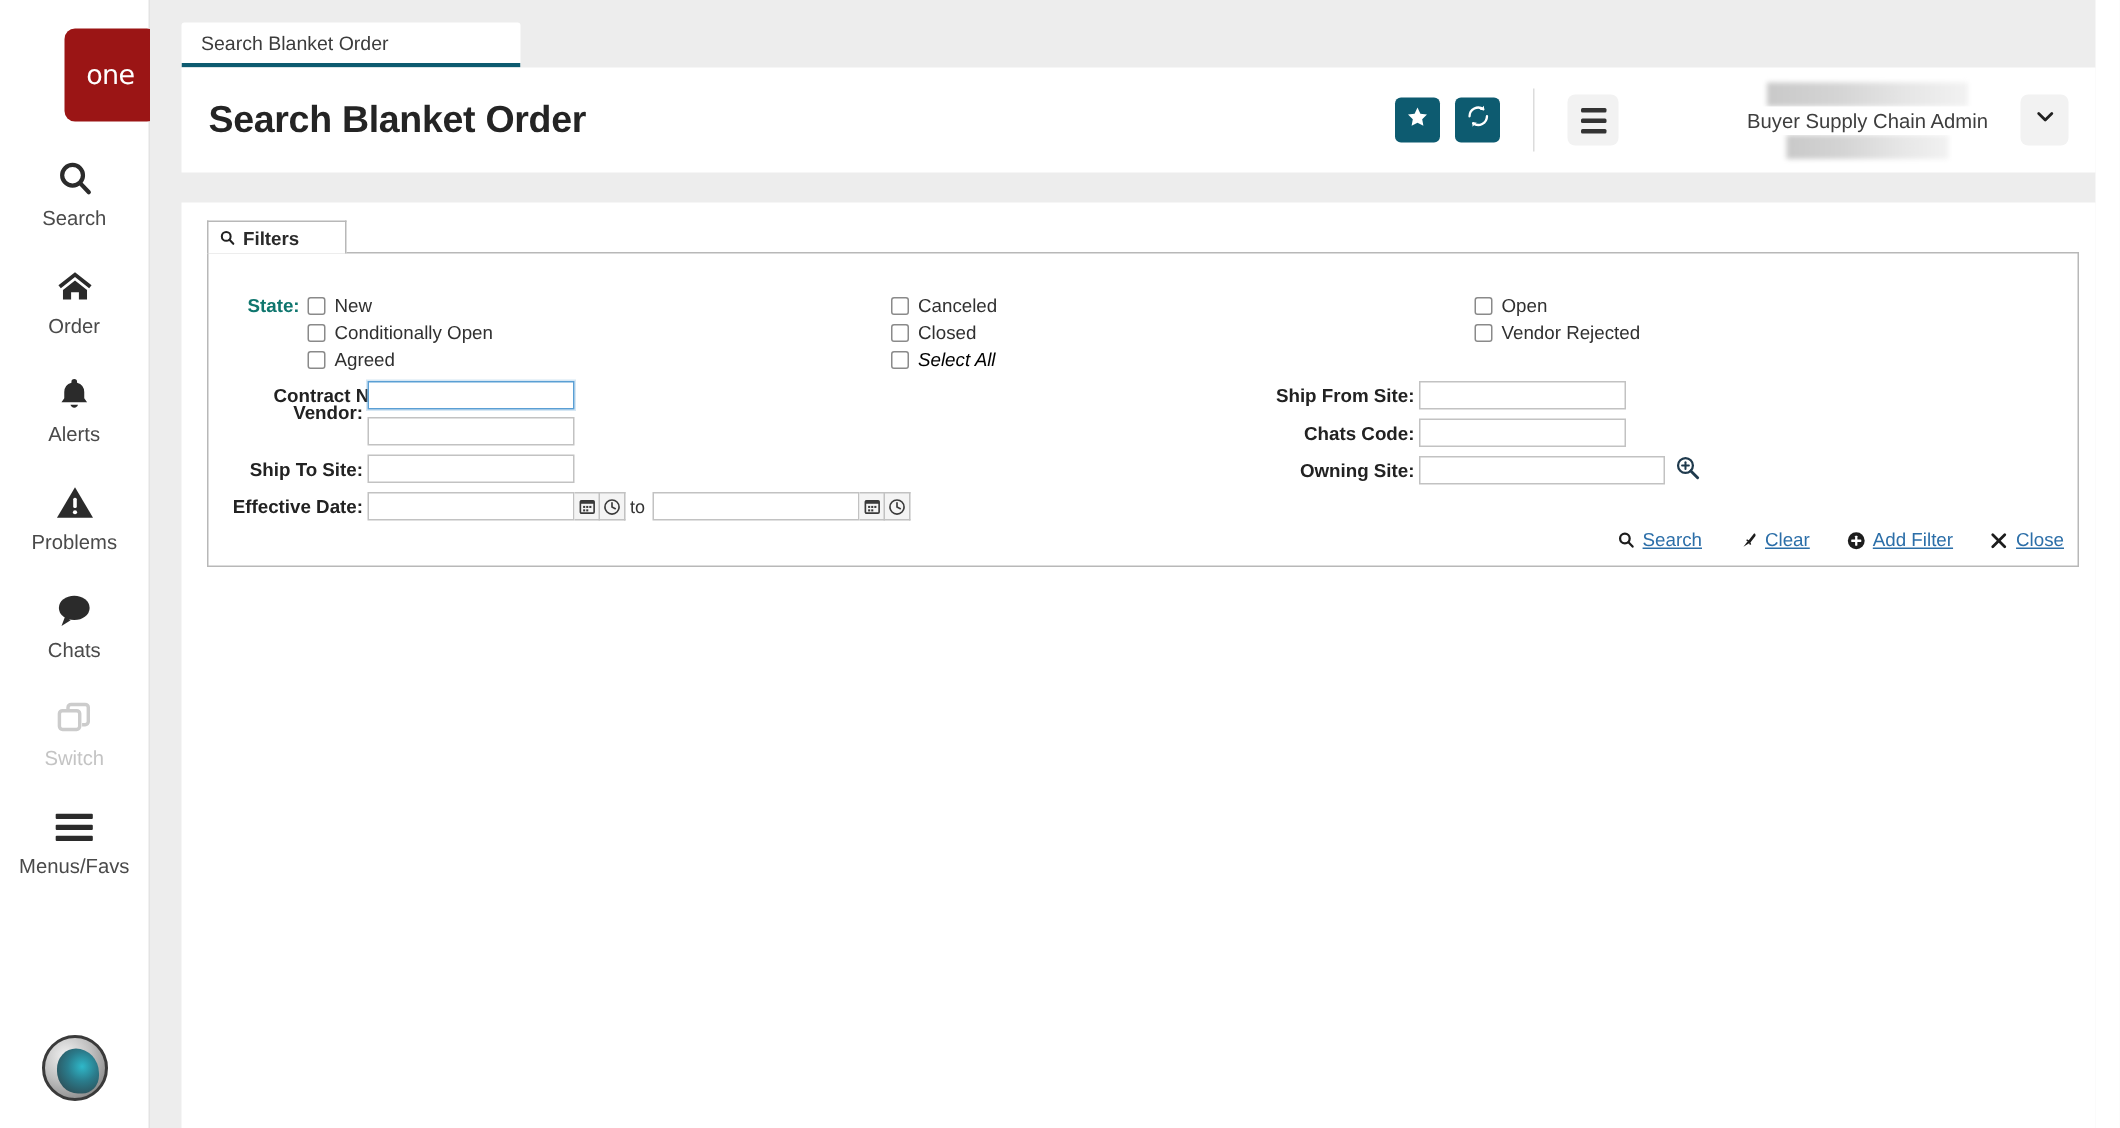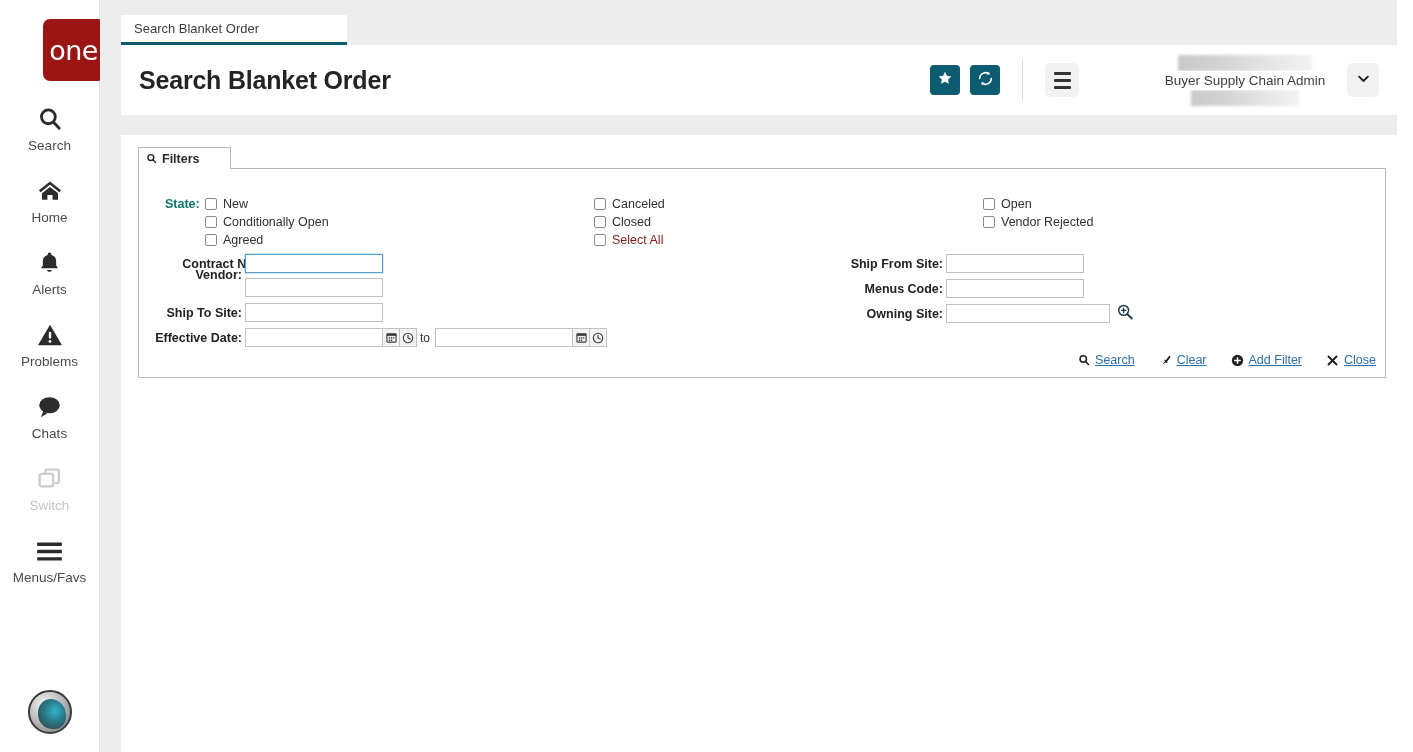--- a/index.html
+++ b/index.html
@@ -25,21 +25,21 @@
     border-right: 1px solid #e3e3e3;
     display: flex; flex-direction: column; align-items: center;
   }
   #brand-logo {
     width: 62px; height: 62px;
     margin-top: 19px;
     background: #9b1515;
     border-radius: 7px;
     display: flex; align-items: center; justify-content: center;
     color: #ffffff;
-    font-size: 27px; font-weight: 400;
+    font-size: 18px; font-weight: 400;
     letter-spacing: -0.5px;
     font-family: "DejaVu Sans", sans-serif;
     cursor: pointer;
     margin-left: 48px;
   }
   .nav-item {
     width: 100px;
     margin-top: 22px;
     display: flex; flex-direction: column; align-items: center;
     cursor: pointer;
@@ -234,21 +234,22 @@
     margin-right: 6px;
     cursor: pointer;
     display: inline-block;
     flex: none;
   }
   .state-label-strong {
     font-weight: bold; color: #0f766e;
     font-size: 12.5px;
   }
   .select-all-link {
-    color: #7f1d1d;
+    color: #000000;
+    font-style: italic;
     font-size: 12.5px;
     cursor: pointer;
   }
 
   .fld-label {
     position: absolute;
     font-size: 12.5px;
     font-weight: bold;
     color: #222222;
     text-align: right;
@@ -338,21 +339,21 @@
       <span class="nav-label">Search</span>
     </div>
 
     <div class="nav-item">
       <span class="nav-icon">
         <svg width="28" height="26" viewBox="0 0 24 24" fill="currentColor">
           <path d="M12 3.2 1.8 11.2l1.5 1.9L12 6.2l8.7 6.9 1.5-1.9z"></path>
           <path d="M12 8.3 4.6 14.1V20h5v-4.4h4.8V20h5v-5.9z"></path>
         </svg>
       </span>
-      <span class="nav-label">Home</span>
+      <span class="nav-label">Order</span>
     </div>
 
     <div class="nav-item">
       <span class="nav-icon">
         <svg width="25" height="26" viewBox="0 0 24 24" fill="currentColor">
           <path d="M12 2a1.8 1.8 0 0 1 1.8 1.8v.6a6.3 6.3 0 0 1 4.6 6v4l1.8 2.6H3.8L5.6 14.4v-4a6.3 6.3 0 0 1 4.6-6v-.6A1.8 1.8 0 0 1 12 2z"></path>
           <path d="M9.6 18.6a2.5 2.5 0 0 0 4.8 0z"></path>
         </svg>
       </span>
       <span class="nav-label">Alerts</span>
@@ -561,21 +562,21 @@
           <div class="dateicon" style="left:451px; top:159px;">
             <svg width="12" height="12" viewBox="0 0 24 24" fill="none" stroke="currentColor" stroke-width="2.2" stroke-linecap="round">
               <circle cx="12" cy="12" r="9.4"></circle>
                 <polyline points="12,6.4 12,12 16.4,14.2"></polyline>
             </svg>
           </div>
 
           <div class="fld-label" style="left:620px; top:88px; width:184px;">Ship From Site:</div>
           <input class="fld-input" style="left: 807px; top: 85px; width: 138px;" value="" placeholder="">
 
-          <div class="fld-label" style="left:620px; top:113px; width:184px;">Menus Code:</div>
+          <div class="fld-label" style="left:620px; top:113px; width:184px;">Chats Code:</div>
           <input class="fld-input" style="left: 807px; top: 110px; width: 138px;" value="" placeholder="">
 
           <div class="fld-label" style="left:620px; top:138px; width:184px;">Owning Site:</div>
           <input class="fld-input" style="left: 807px; top: 135px; width: 164px;" value="" placeholder="">
           <div class="zoom-icon-btn" style="left:977px; top:134px;">
             <svg width="18" height="18" viewBox="0 0 24 24" fill="none" stroke="currentColor" stroke-width="2" stroke-linecap="round">
               <circle cx="10.2" cy="9.8" r="6.6"></circle>
               <line x1="15" y1="14.6" x2="21" y2="20.6" stroke-width="2.6"></line>
               <line x1="10.2" y1="6.8" x2="10.2" y2="12.8" stroke-width="1.8"></line>
               <line x1="7.2" y1="9.8" x2="13.2" y2="9.8" stroke-width="1.8"></line>

